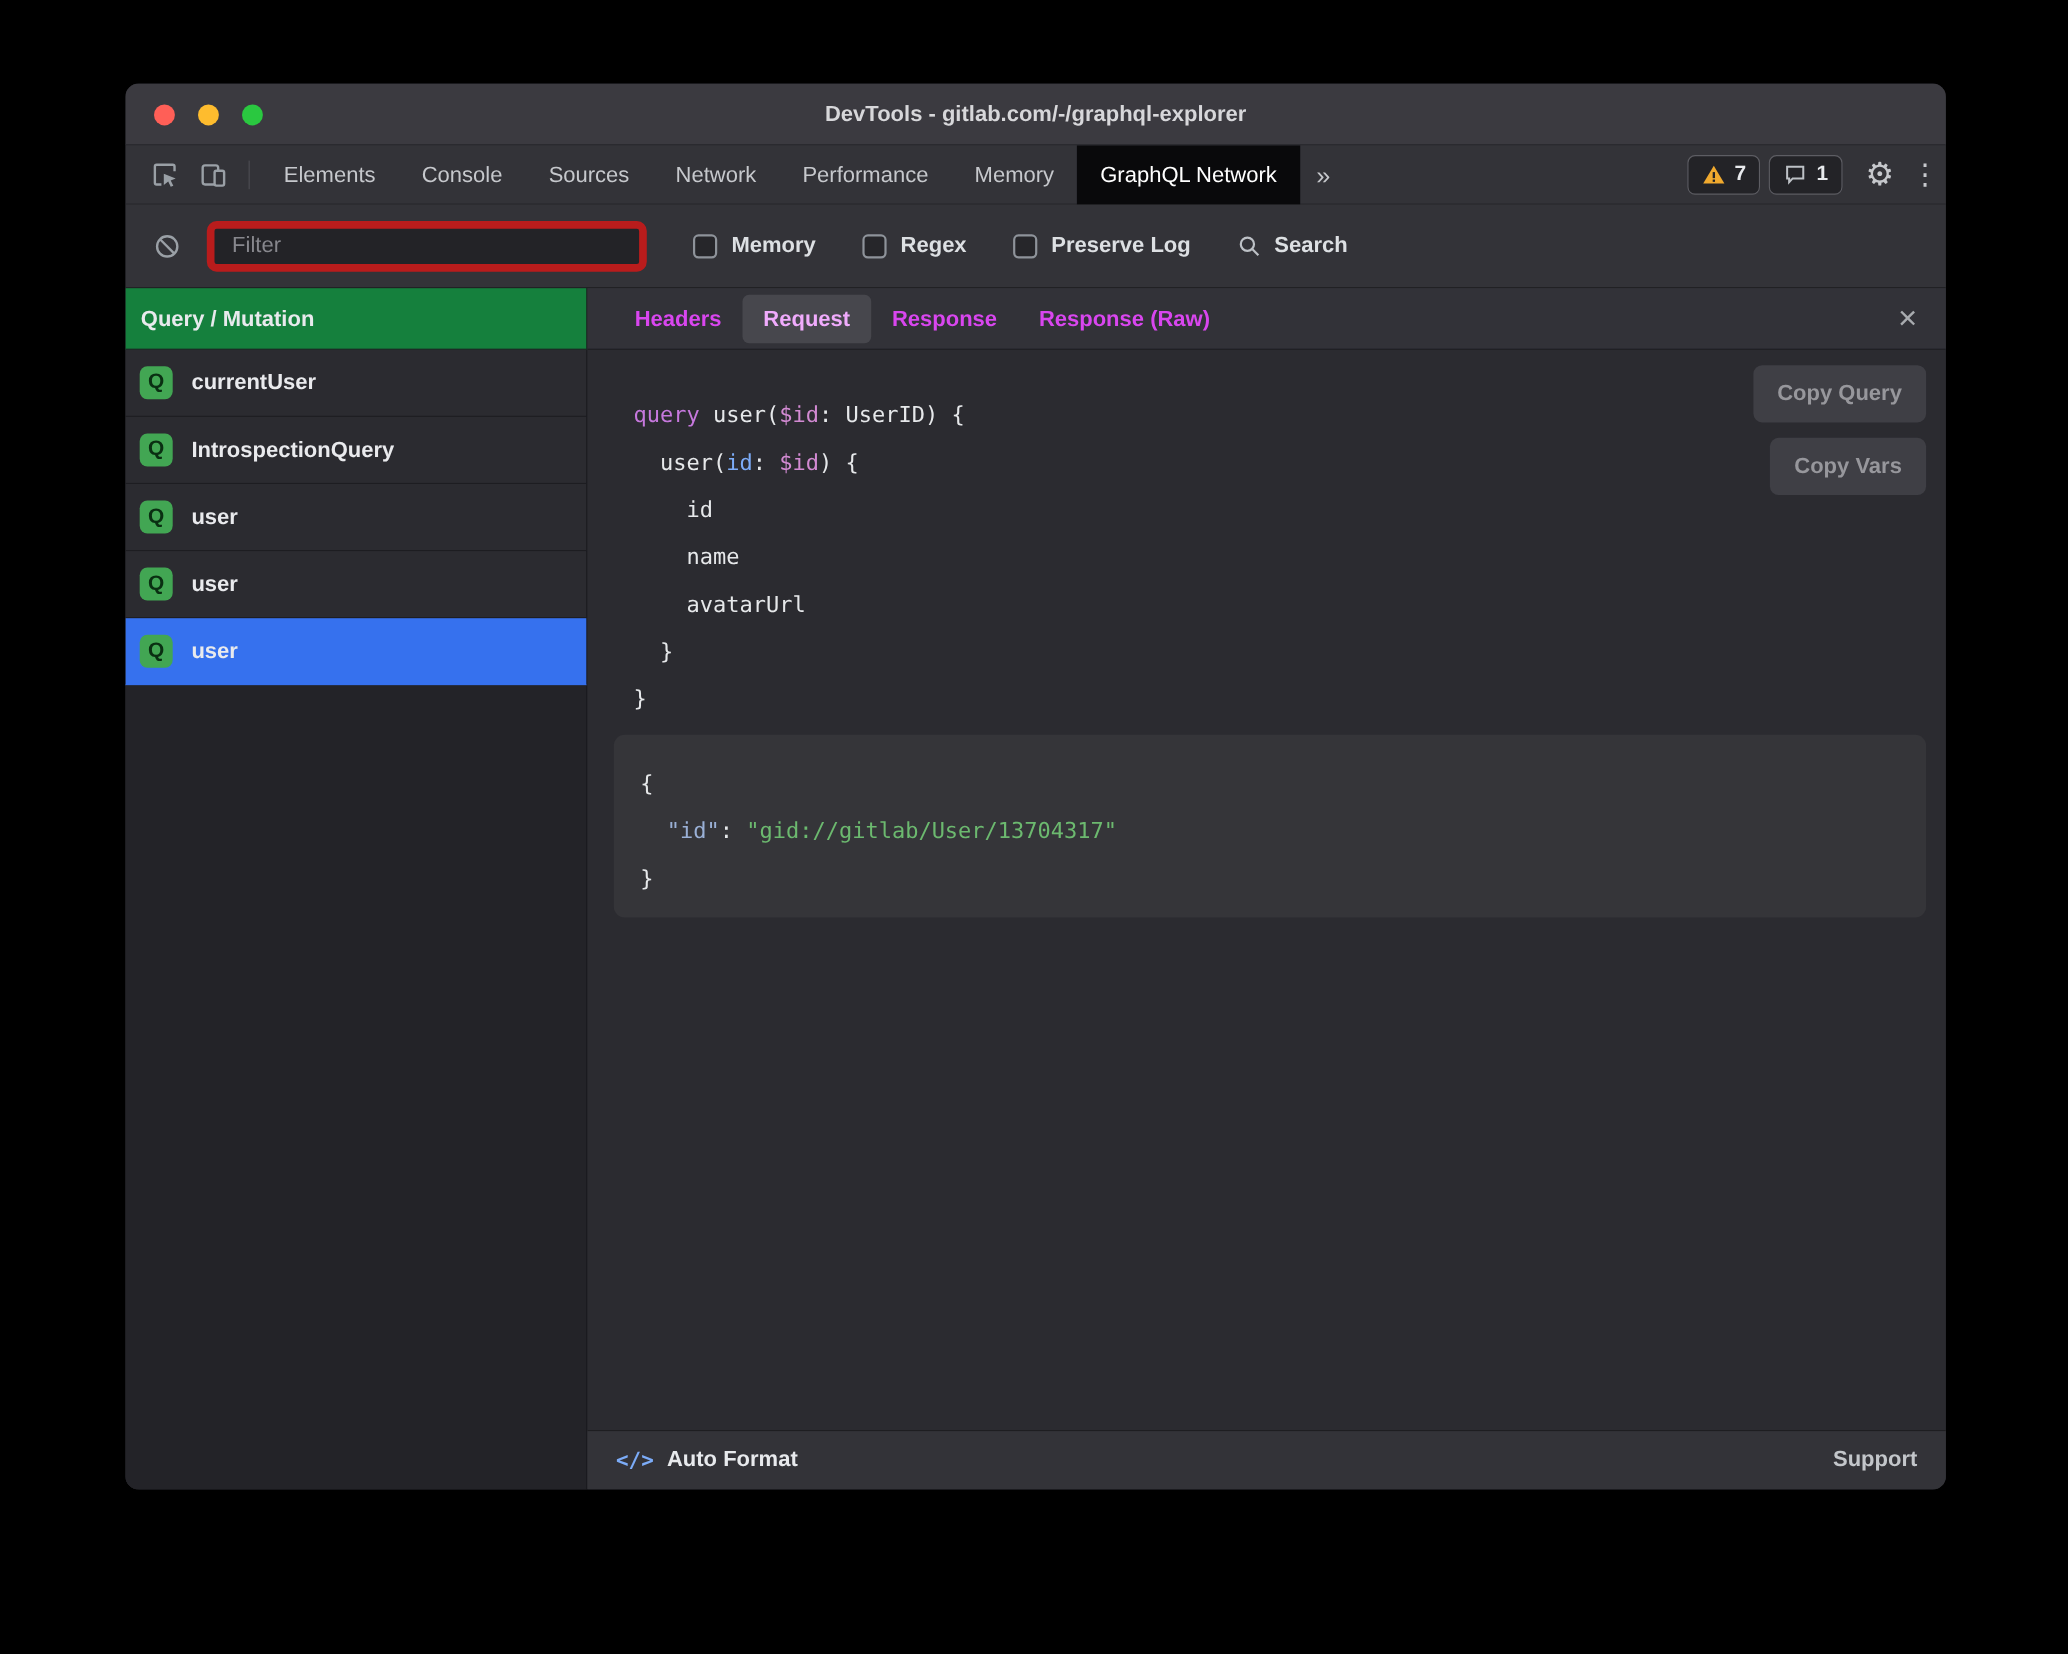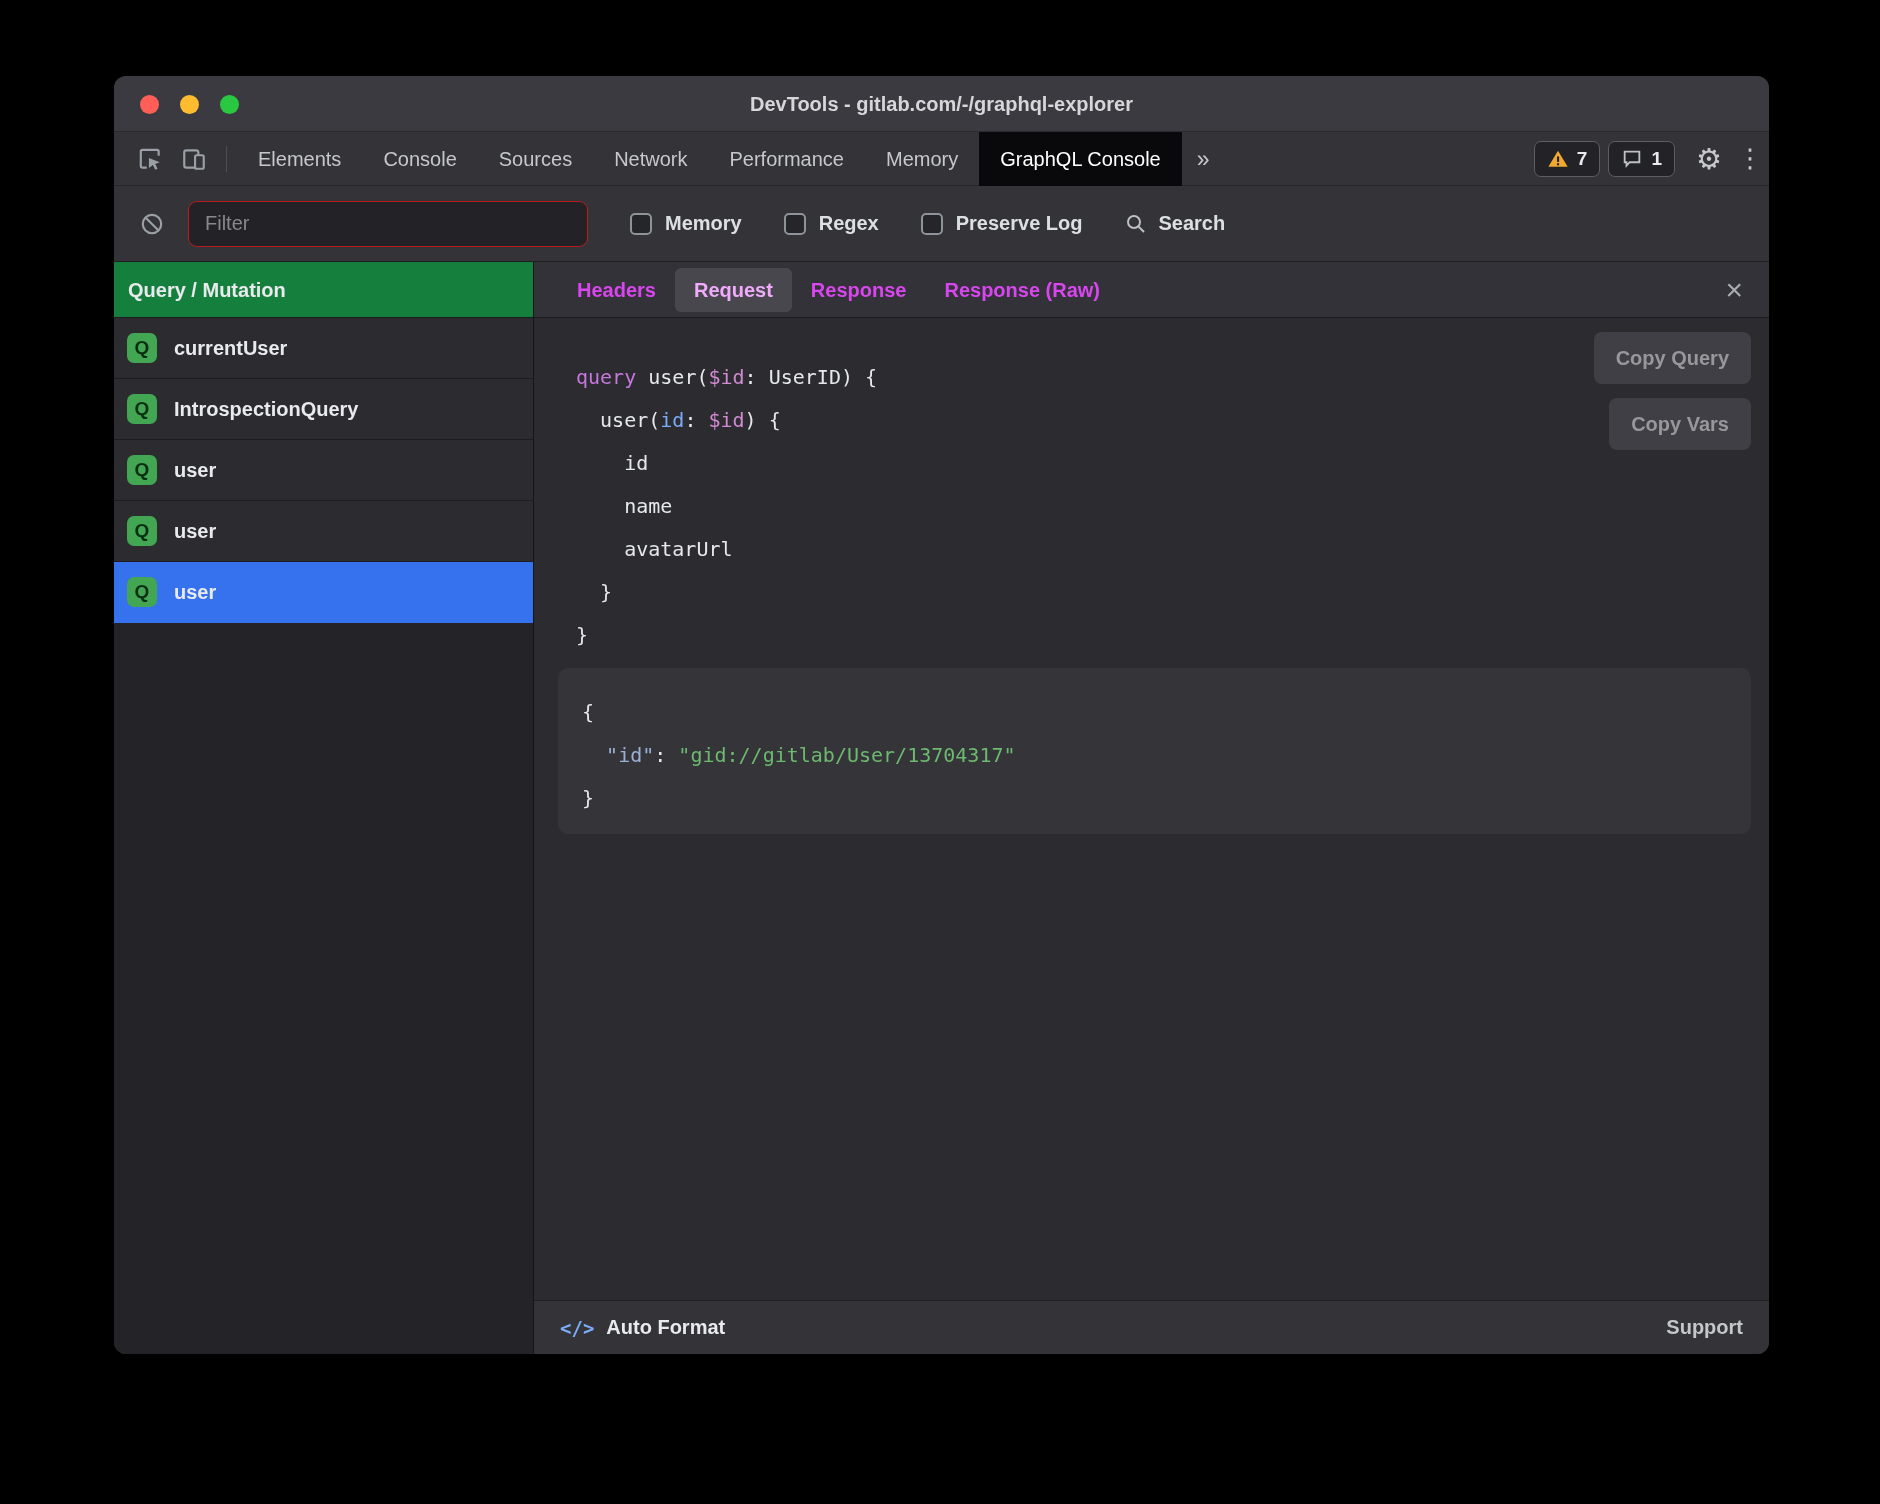--- a/index.html
+++ b/index.html
@@ -35,21 +35,21 @@
   .chip { height:36px; border:1px solid #5d5d63; border-radius:7px; background:#232327;
           display:flex; align-items:center; gap:8px; padding:0 12px; color:#e8eaed;
           font-size:19px; font-weight:600; cursor:pointer; }
   .gear { font-size:29px; color:#c6c8cc; }
   .dots { font-size:26px; color:#c6c8cc; width:38px; }
 
   
   .toolbar { height:76px; flex:0 0 76px; background:#333338; display:flex; align-items:center;
              padding:0 16px; border-bottom:1px solid #202023; }
   .filter { margin-left:14px; width:400px; height:46px; border-radius:9px; background:#232327;
-            border:1px solid #b91c1c; color:#e8eaed; font-size:20px; padding:0 16px;
+            border:7px solid #b91c1c; color:#e8eaed; font-size:20px; padding:0 16px;
             font-family:"Liberation Sans", sans-serif; outline:none; }
   .filter::placeholder { color:#87878d; }
   .cb-group { display:flex; align-items:center; gap:13px; margin-left:42px; cursor:pointer; }
   .checkbox { width:22px; height:22px; border:2px solid #8e939a; border-radius:5px; background:#26262a; }
   .cb-label { color:#dde0e3; font-size:20px; font-weight:600; white-space:nowrap; }
   .search-group { display:flex; align-items:center; gap:10px; margin-left:42px; cursor:pointer; }
   .search-group span { color:#dde0e3; font-size:20px; font-weight:600; }
 
   
   .content { flex:1; display:flex; min-height:0; }
@@ -134,21 +134,21 @@
         </svg>
       </div>
       <div class="vsep"></div>
 
       <div class="tab">Elements</div>
       <div class="tab">Console</div>
       <div class="tab">Sources</div>
       <div class="tab">Network</div>
       <div class="tab">Performance</div>
       <div class="tab">Memory</div>
-      <div class="tab selected">GraphQL Console</div>
+      <div class="tab selected">GraphQL Network</div>
       <div class="tab chevron">»</div>
 
       <div class="spacer"></div>
 
       <div class="chips">
         <div class="chip">
           <svg width="22" height="22" viewBox="0 0 24 24">
             <path d="M12 3 L22.5 20.5 H1.5 Z" fill="#f0a92e"></path>
             <rect x="10.9" y="9.2" width="2.3" height="6" fill="#232327"></rect>
             <rect x="10.9" y="16.6" width="2.3" height="2.3" fill="#232327"></rect>

